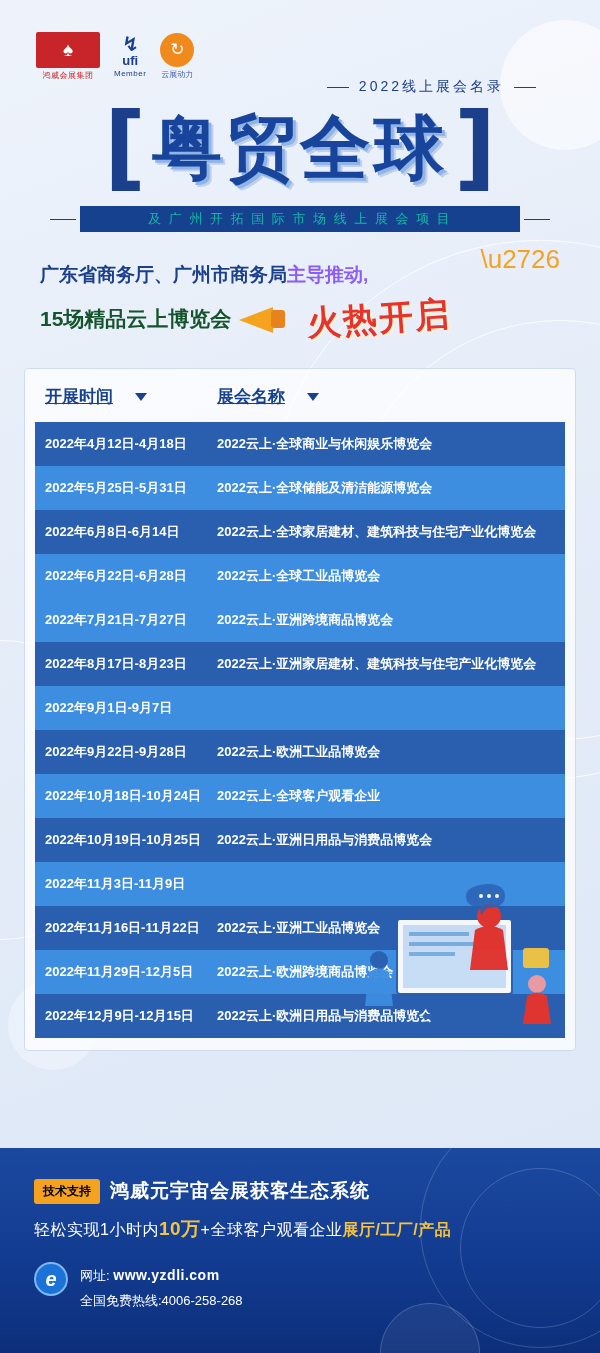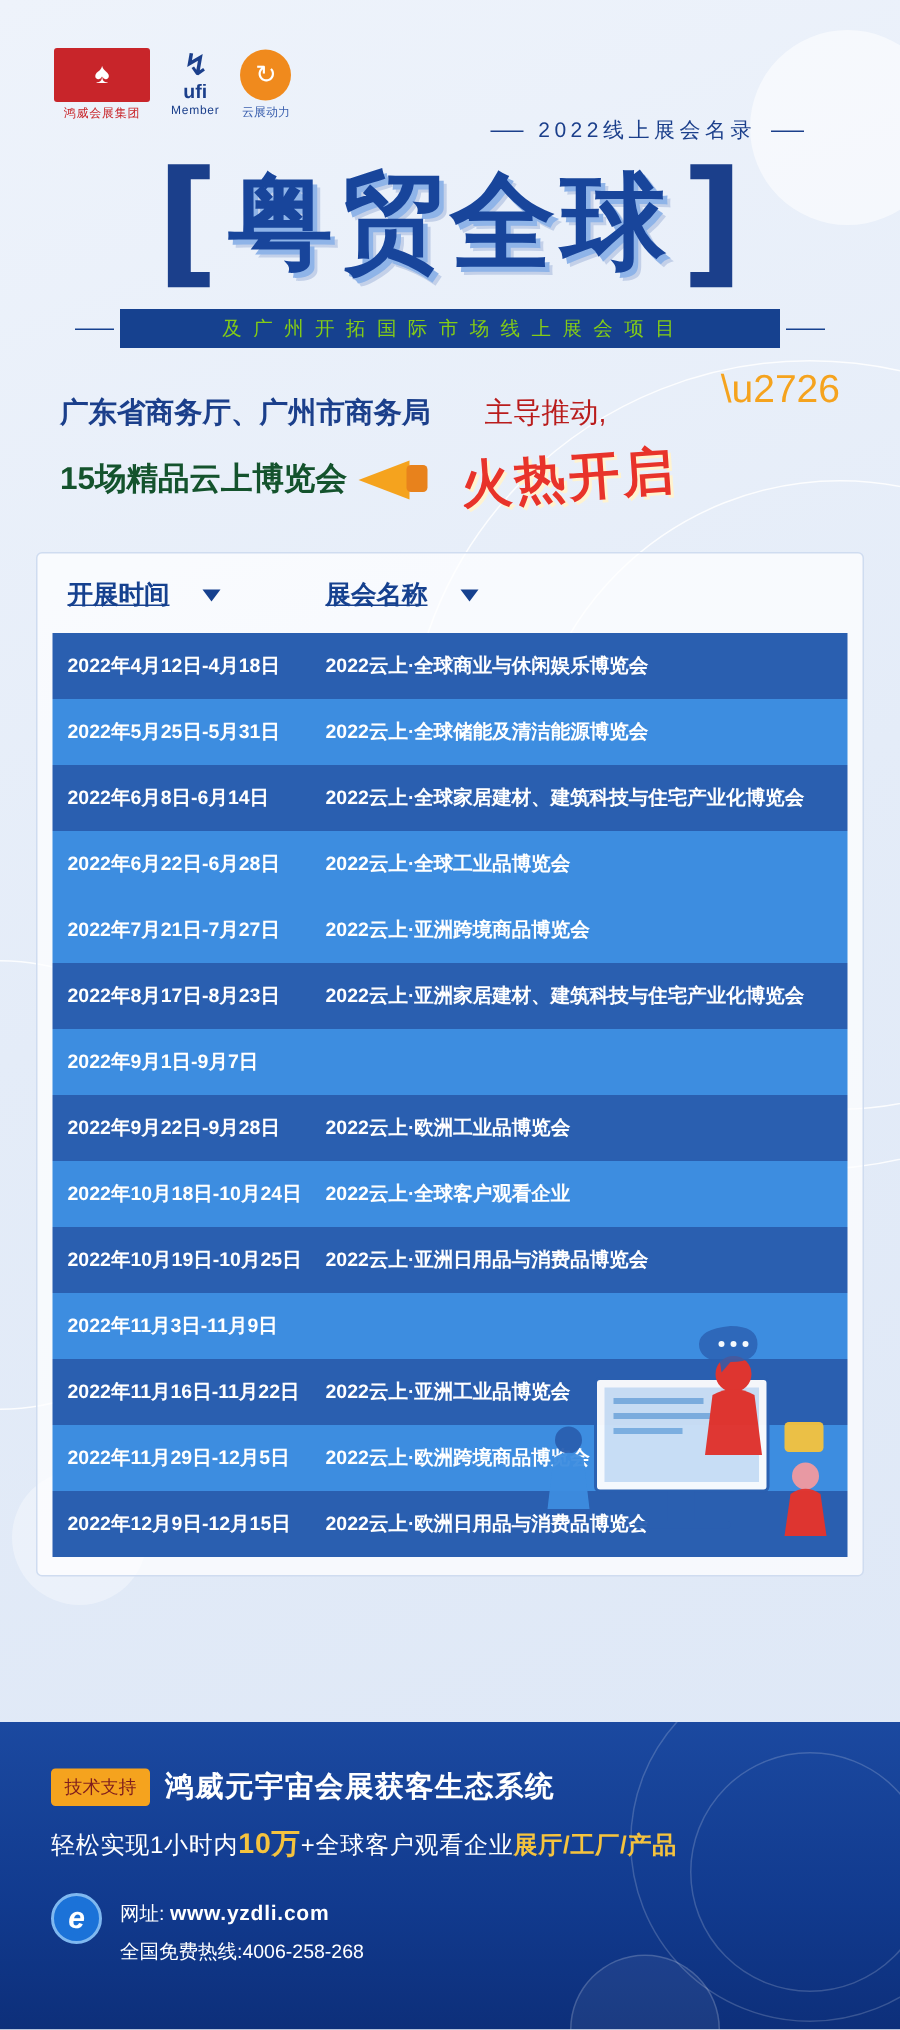--- a/index.html
+++ b/index.html
@@ -76,35 +76,35 @@
   }
   .bigtitle {
     font-size: 70px; font-weight: bold; letter-spacing: 4px;
     color: #18459b; line-height: 1;
     font-family:"DejaVu Sans","Liberation Sans",sans-serif;
     text-shadow: 3px 3px 0 #8fb4e8, 5px 5px 0 rgba(24,69,155,.18);
     padding: 0 6px;
   }
   .title-underbar {
     margin: 12px auto 0 auto; width: 440px; height: 26px;
-    background:#16418f; color:#84cc16; font-size:13px; letter-spacing:2px;
+    background:#16418f; color:#14b8a6; font-size:13px; letter-spacing:2px;
     display:flex;align-items:center;justify-content:center;
     position: relative;
   }
   .title-underbar::before, .title-underbar::after{
     content:""; position:absolute; top:50%; width:26px;height:1px;background:#16418f;
   }
   .title-underbar::before{ left:-30px;}
   .title-underbar::after{ right:-30px;}
 
   
   .promo { position: relative; margin: 30px 0 0 0; padding: 0 40px; }
   .promo-l1 { font-size: 19px; font-weight:bold; color:#16418f; letter-spacing:0px;}
   .promo-l1 .dark { color:#1b3f8b; }
-  .promo-l1 .plain { color:#b91c1c; font-weight:normal;margin-left:36px; }
+  .promo-l1 .plain { color:#8b5cf6; font-weight:bold; }
   .promo-l2 {
     display:flex; align-items:center; gap:6px; margin-top:8px;
   }
   .promo-l2 .txt { font-size: 21px; font-weight:bold; color:#14532d; }
   .mega {
     position: relative; width: 64px; height: 40px; flex: none;
   }
   .mega .horn {
     position:absolute; left:2px; top:8px;
     width:0;height:0;border-top:13px solid transparent;border-bottom:13px solid transparent;
@@ -154,21 +154,21 @@
 
   
   .footer {
     position:absolute; left:0; right:0; bottom:0; height: 205px;
     background: linear-gradient(180deg,#1b49a0 0%, #113a8e 60%, #0d2f7a 100%);
     color:#fff; overflow:hidden;
   }
   .footer-inner { padding: 30px 34px 0 34px; position:relative; z-index:2;}
   .f-line1 { display:flex; align-items:center; gap:10px; }
   .tag {
-    background:#f5a31e; color:#7f1d1d; font-size:12px; font-weight:normal;
+    background:#f5a31e; color:#000000; font-size:12px; font-weight:bold;
     padding:4px 9px; border-radius:3px;
   }
   .f-line1 .t { font-size:19px; font-weight:bold; letter-spacing:1px;text-align:right;}
   .f-line2 { margin-top:12px; font-size:16px; letter-spacing:.5px;}
   .f-line2 .num { color:#f5c33e; font-weight:bold; font-size:19px;}
   .f-line2 .hl { color:#f5c33e; font-weight:bold;}
   .f-contact { display:flex; align-items:flex-start; gap:12px; margin-top:20px;}
   .e-logo {
     width:34px;height:34px;border-radius:50%;
     background:#1b72d8; color:#fff; display:flex;align-items:center;justify-content:center;

